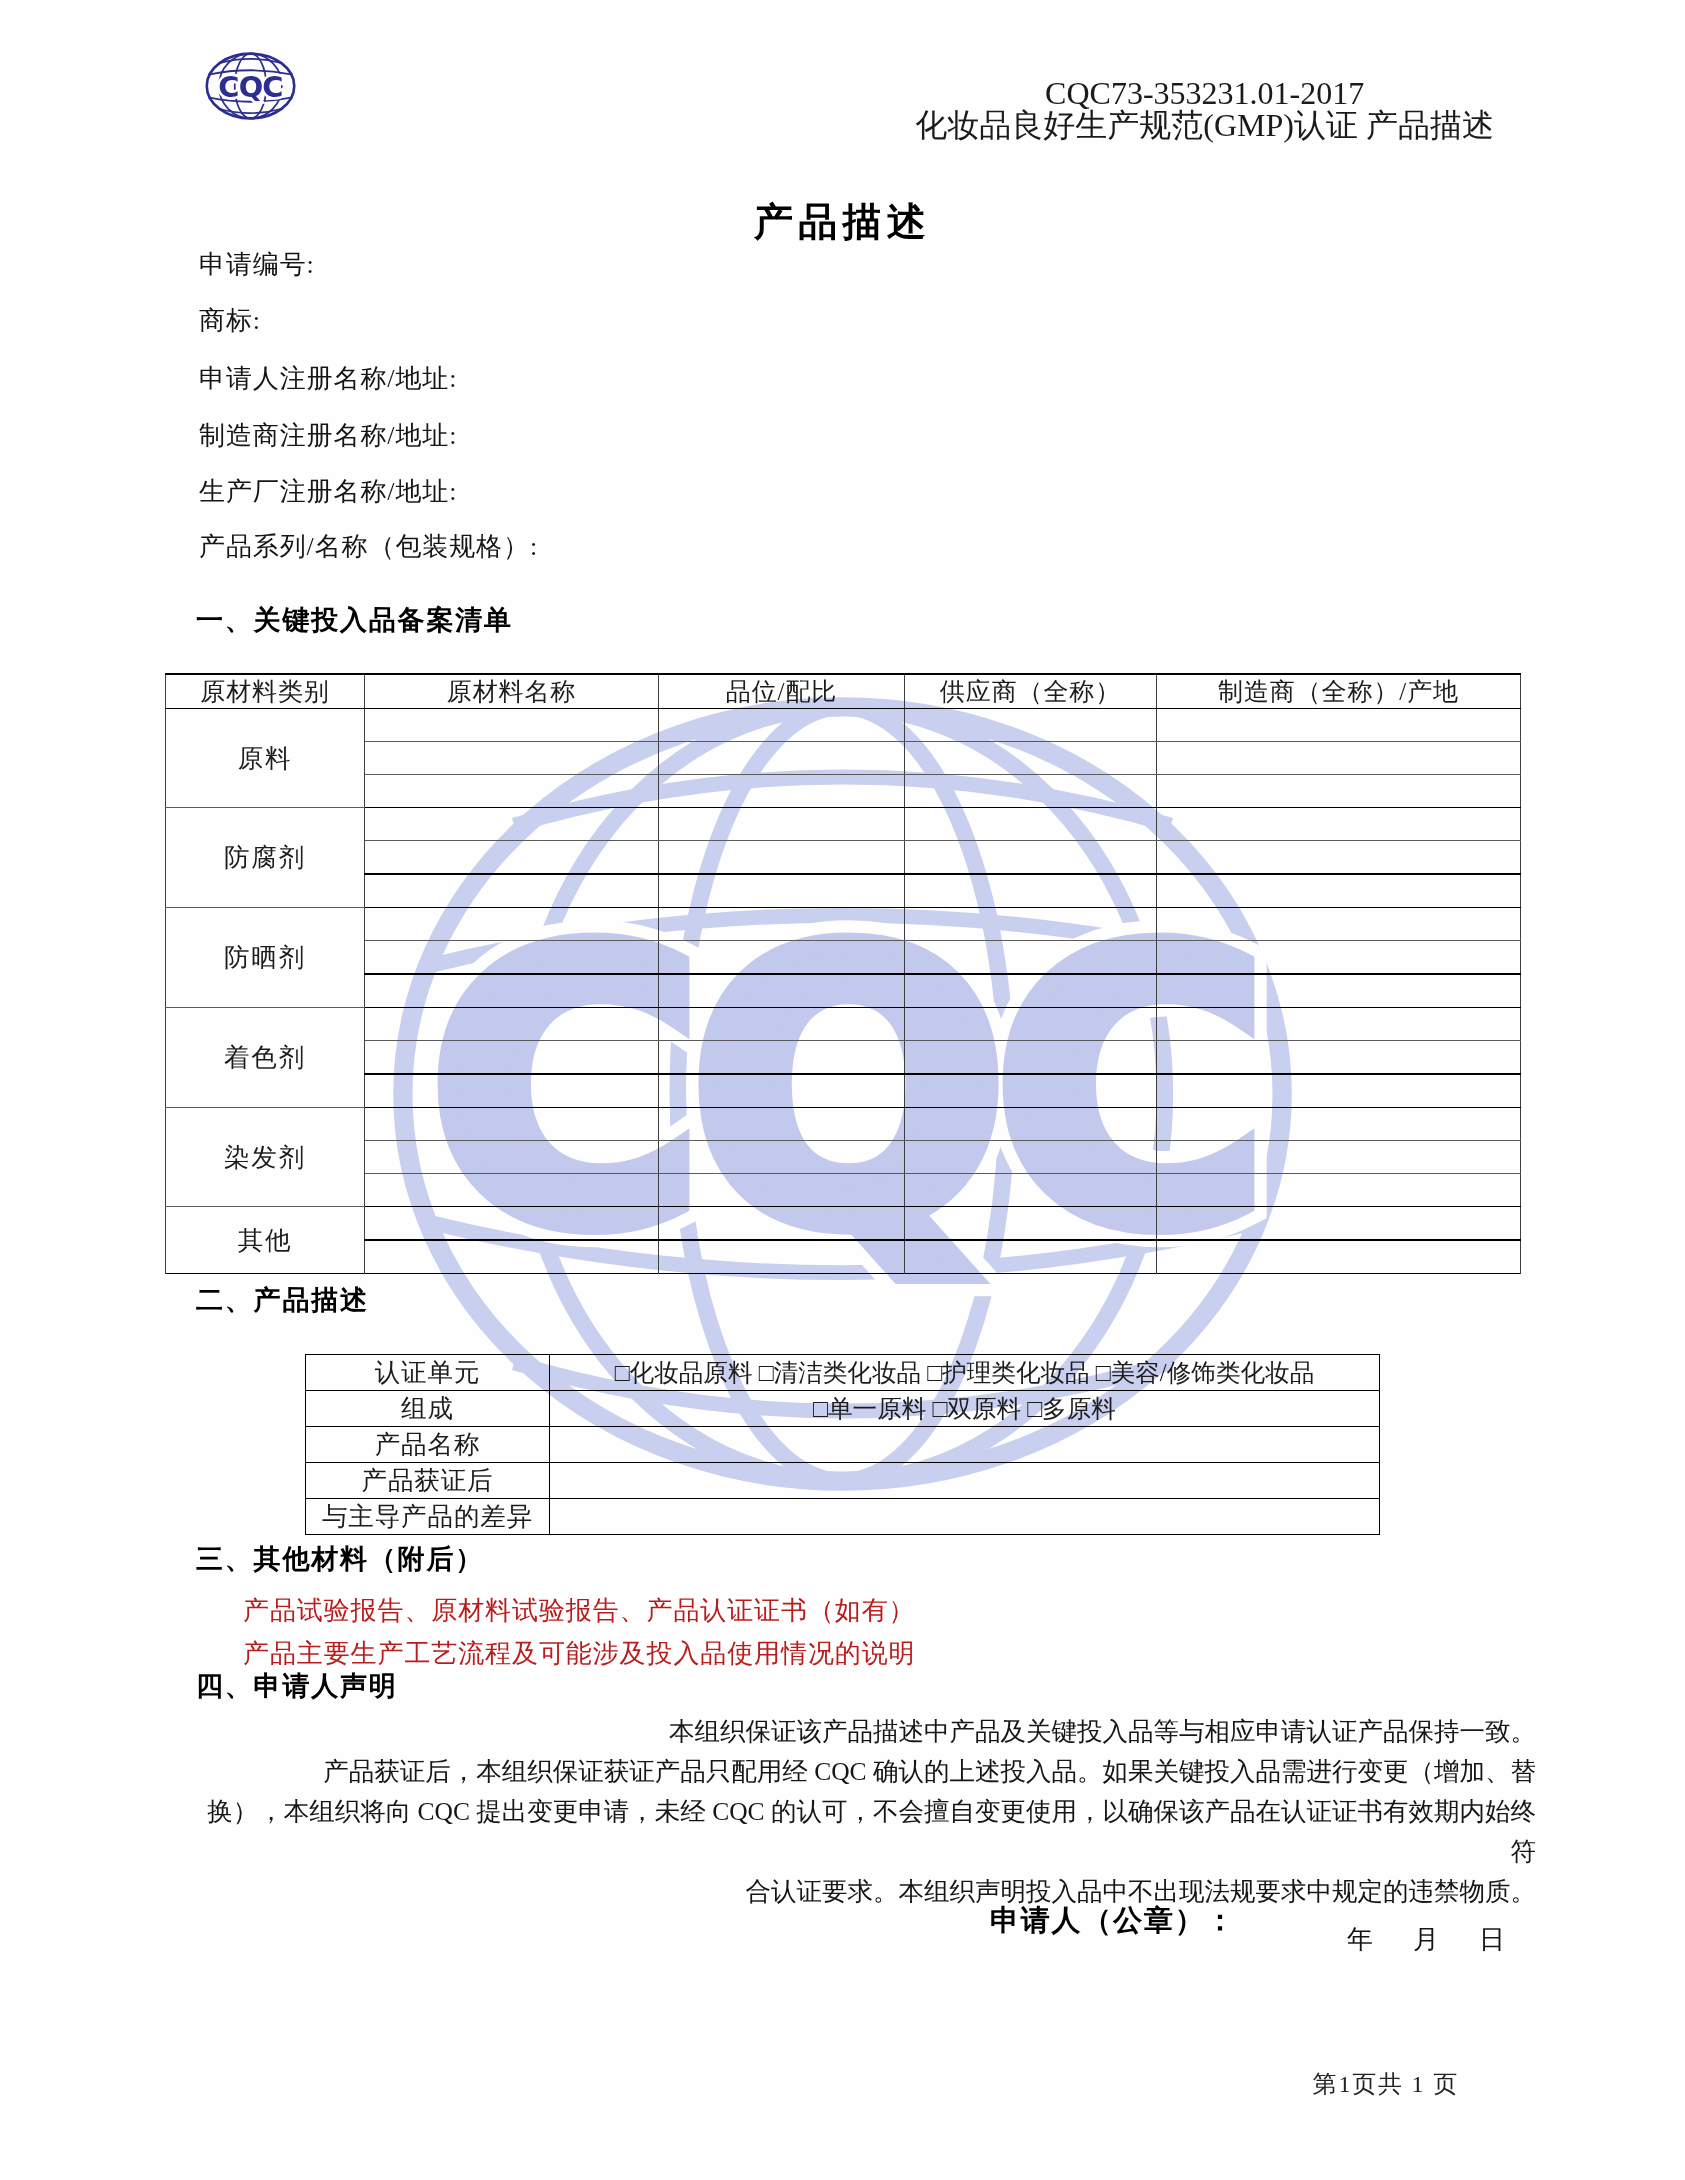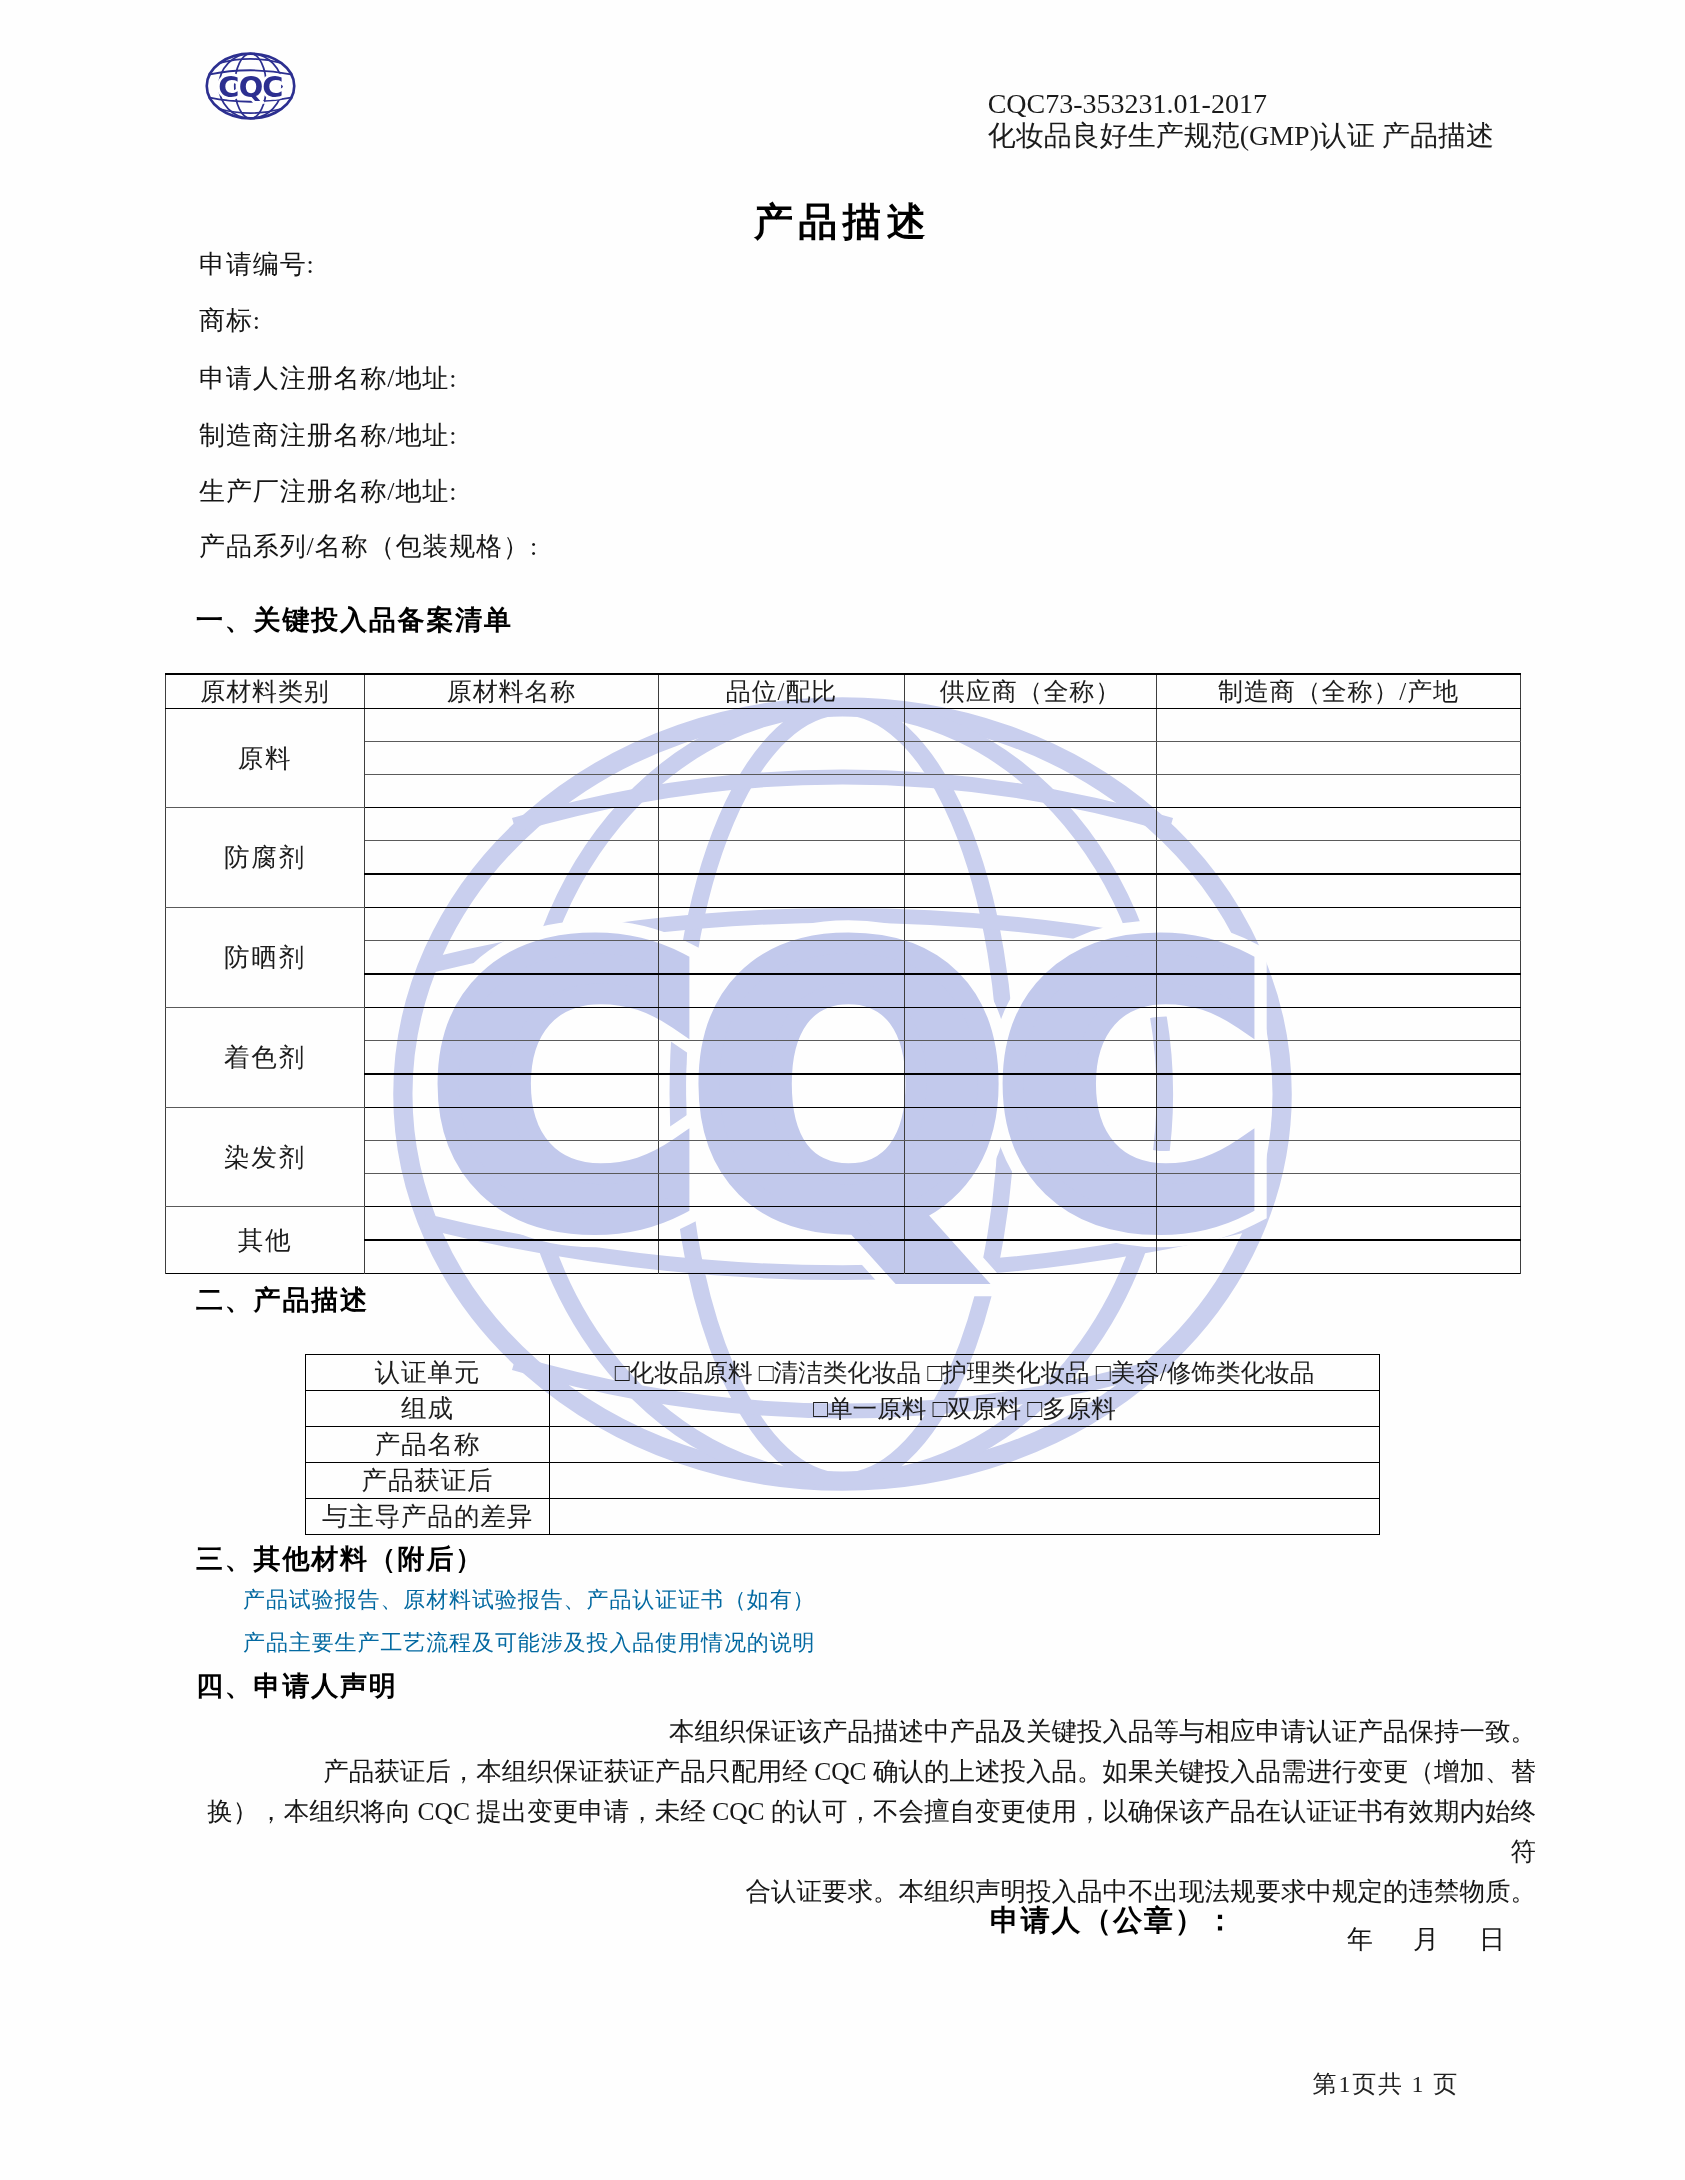--- a/index.html
+++ b/index.html
@@ -13,21 +13,21 @@
     color:#111;
   }
   .abs{position:absolute;}
 
   
   .watermark{left:358px;top:678px;width:969px;height:832px;z-index:0;}
   .content{position:absolute;inset:0;z-index:1;}
 
   .logo{left:205px;top:51px;width:91px;height:70px;}
 
-  .doc-head{top:88px;right:191px;text-align:left;font-size:28px;line-height:32px;color:#1b1b1b;}
+  .doc-head{top:77px;right:191px;text-align:center;font-size:32px;line-height:32px;color:#1b1b1b;}
 
   .page-title{left:0;top:195px;width:1685px;text-align:center;
     font-size:39px;font-weight:bold;letter-spacing:5.3px;color:#000;}
 
   .field{left:199px;font-size:26px;color:#151515;letter-spacing:0.9px;}
 
   .sec-head{left:196px;font-size:27px;font-weight:bold;color:#000;
     font-family:"Liberation Sans", sans-serif;letter-spacing:1.8px;}
 
   
@@ -46,21 +46,21 @@
   .t1 td.cat{border-bottom:1.8px solid #000;letter-spacing:1.8px;}
 
   
   .t2{left:305px;top:1354px;width:1074px;border:1.8px solid #000;}
   .t2 td{
     height:33px;font-size:25.5px;text-align:center;vertical-align:middle;
     border:1.8px solid #000;padding:0;color:#1c1c1c;letter-spacing:0.9px;
   }
   .t2 td.val{font-size:24.6px;letter-spacing:0;}
 
-  .sub-line{left:243px;font-size:22px;color:#0369a1;letter-spacing:0.9px;}
+  .sub-line{left:243px;font-size:26px;color:#b91c1c;letter-spacing:0.9px;margin-top:8px;}
 
   .decl{left:195px;top:1712px;width:1341px;font-size:25.5px;line-height:40px;color:#161616;text-align:right;}
   .decl .ind{text-indent:51px;}
 
   .sig{left:990px;top:1873px;font-size:29px;font-weight:bold;
     font-family:"Liberation Sans", sans-serif;letter-spacing:1.8px;color:#000;margin-top:28px;}
 
   .dateline{left:1347px;top:1922px;font-size:26px;color:#151515;display:flex;gap:40px;}
 
   .footer{right:226px;top:2068px;font-size:24px;color:#222;letter-spacing:1.8px;}

